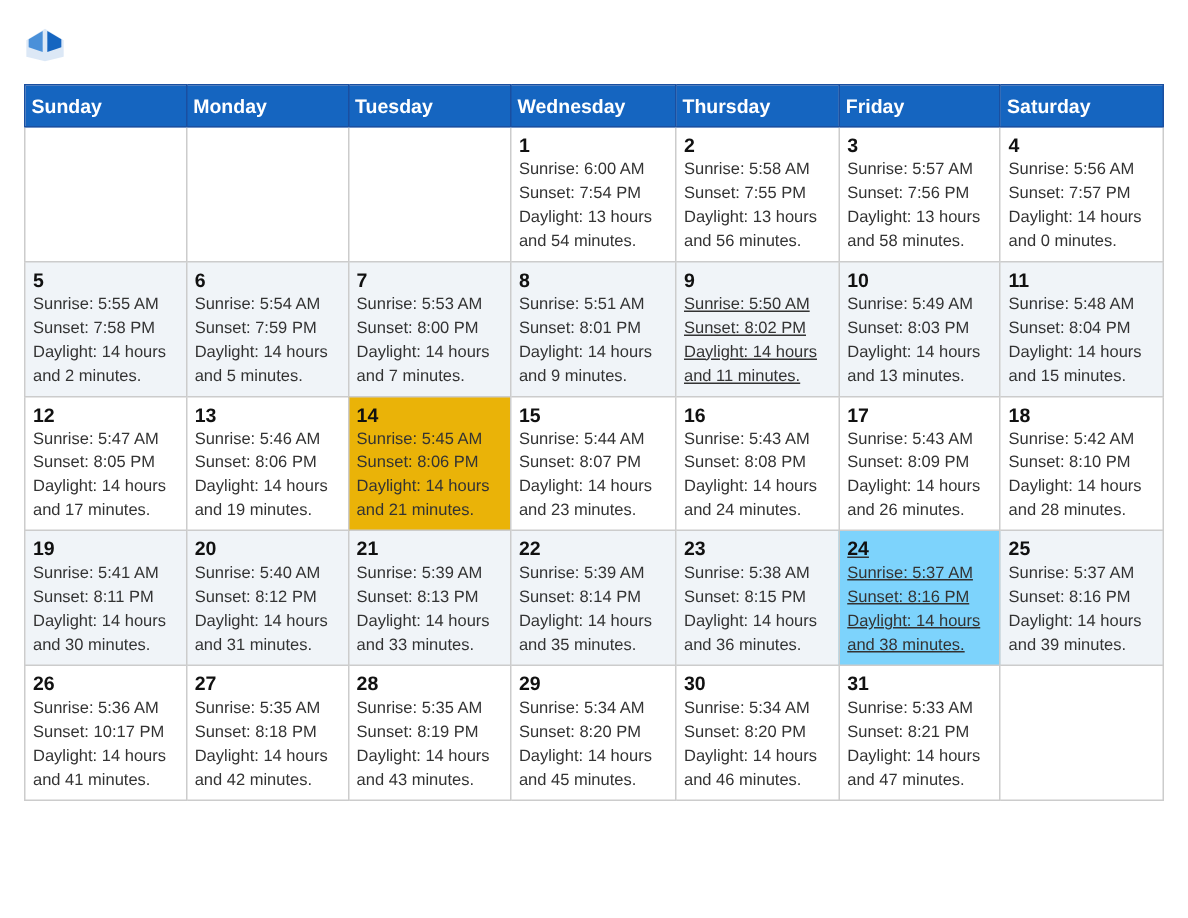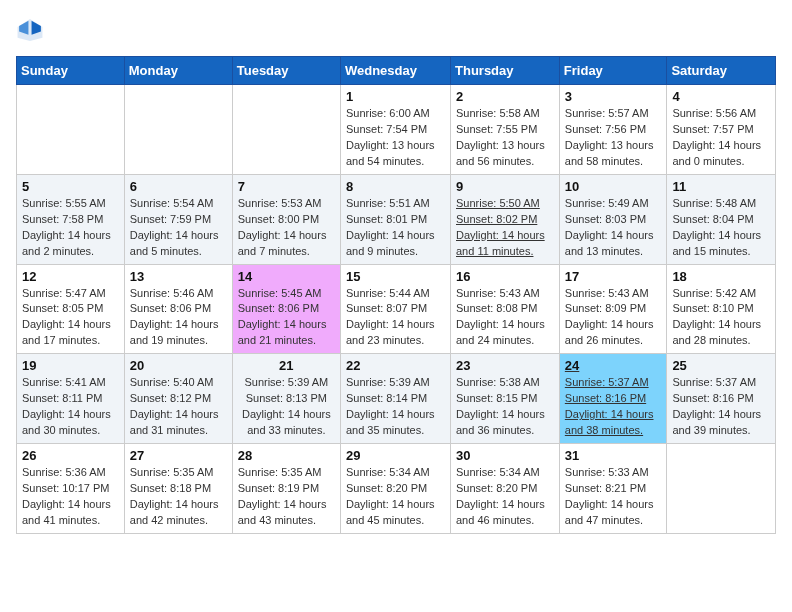--- a/index.html
+++ b/index.html
@@ -213,21 +213,21 @@
 Daylight: 14 hours
 and 17 minutes.</div>
         </td>
         <td style="background: rgb(255, 255, 255);">
           <div class="day-number">13</div>
           <div class="day-info" style="white-space: pre-line;">Sunrise: 5:46 AM
 Sunset: 8:06 PM
 Daylight: 14 hours
 and 19 minutes.</div>
         </td>
-        <td style="background: #f0abfc;">
+        <td style="background: #eab308;">
           <div class="day-number">14</div>
           <div class="day-info" style="white-space: pre-line;">Sunrise: 5:45 AM
 Sunset: 8:06 PM
 Daylight: 14 hours
 and 21 minutes.</div>
         </td>
         <td style="background: rgb(255, 255, 255);">
           <div class="day-number">15</div>
           <div class="day-info" style="white-space: pre-line;">Sunrise: 5:44 AM
 Sunset: 8:07 PM
@@ -264,21 +264,21 @@
 Daylight: 14 hours
 and 30 minutes.</div>
         </td>
         <td style="background: rgb(240, 244, 248);">
           <div class="day-number">20</div>
           <div class="day-info" style="white-space: pre-line;">Sunrise: 5:40 AM
 Sunset: 8:12 PM
 Daylight: 14 hours
 and 31 minutes.</div>
         </td>
-        <td style="background: rgb(240, 244, 248); text-align: center;">
+        <td style="background: rgb(240, 244, 248);">
           <div class="day-number">21</div>
           <div class="day-info" style="white-space: pre-line;">Sunrise: 5:39 AM
 Sunset: 8:13 PM
 Daylight: 14 hours
 and 33 minutes.</div>
         </td>
         <td style="background: rgb(240, 244, 248);">
           <div class="day-number">22</div>
           <div class="day-info" style="white-space: pre-line;">Sunrise: 5:39 AM
 Sunset: 8:14 PM

